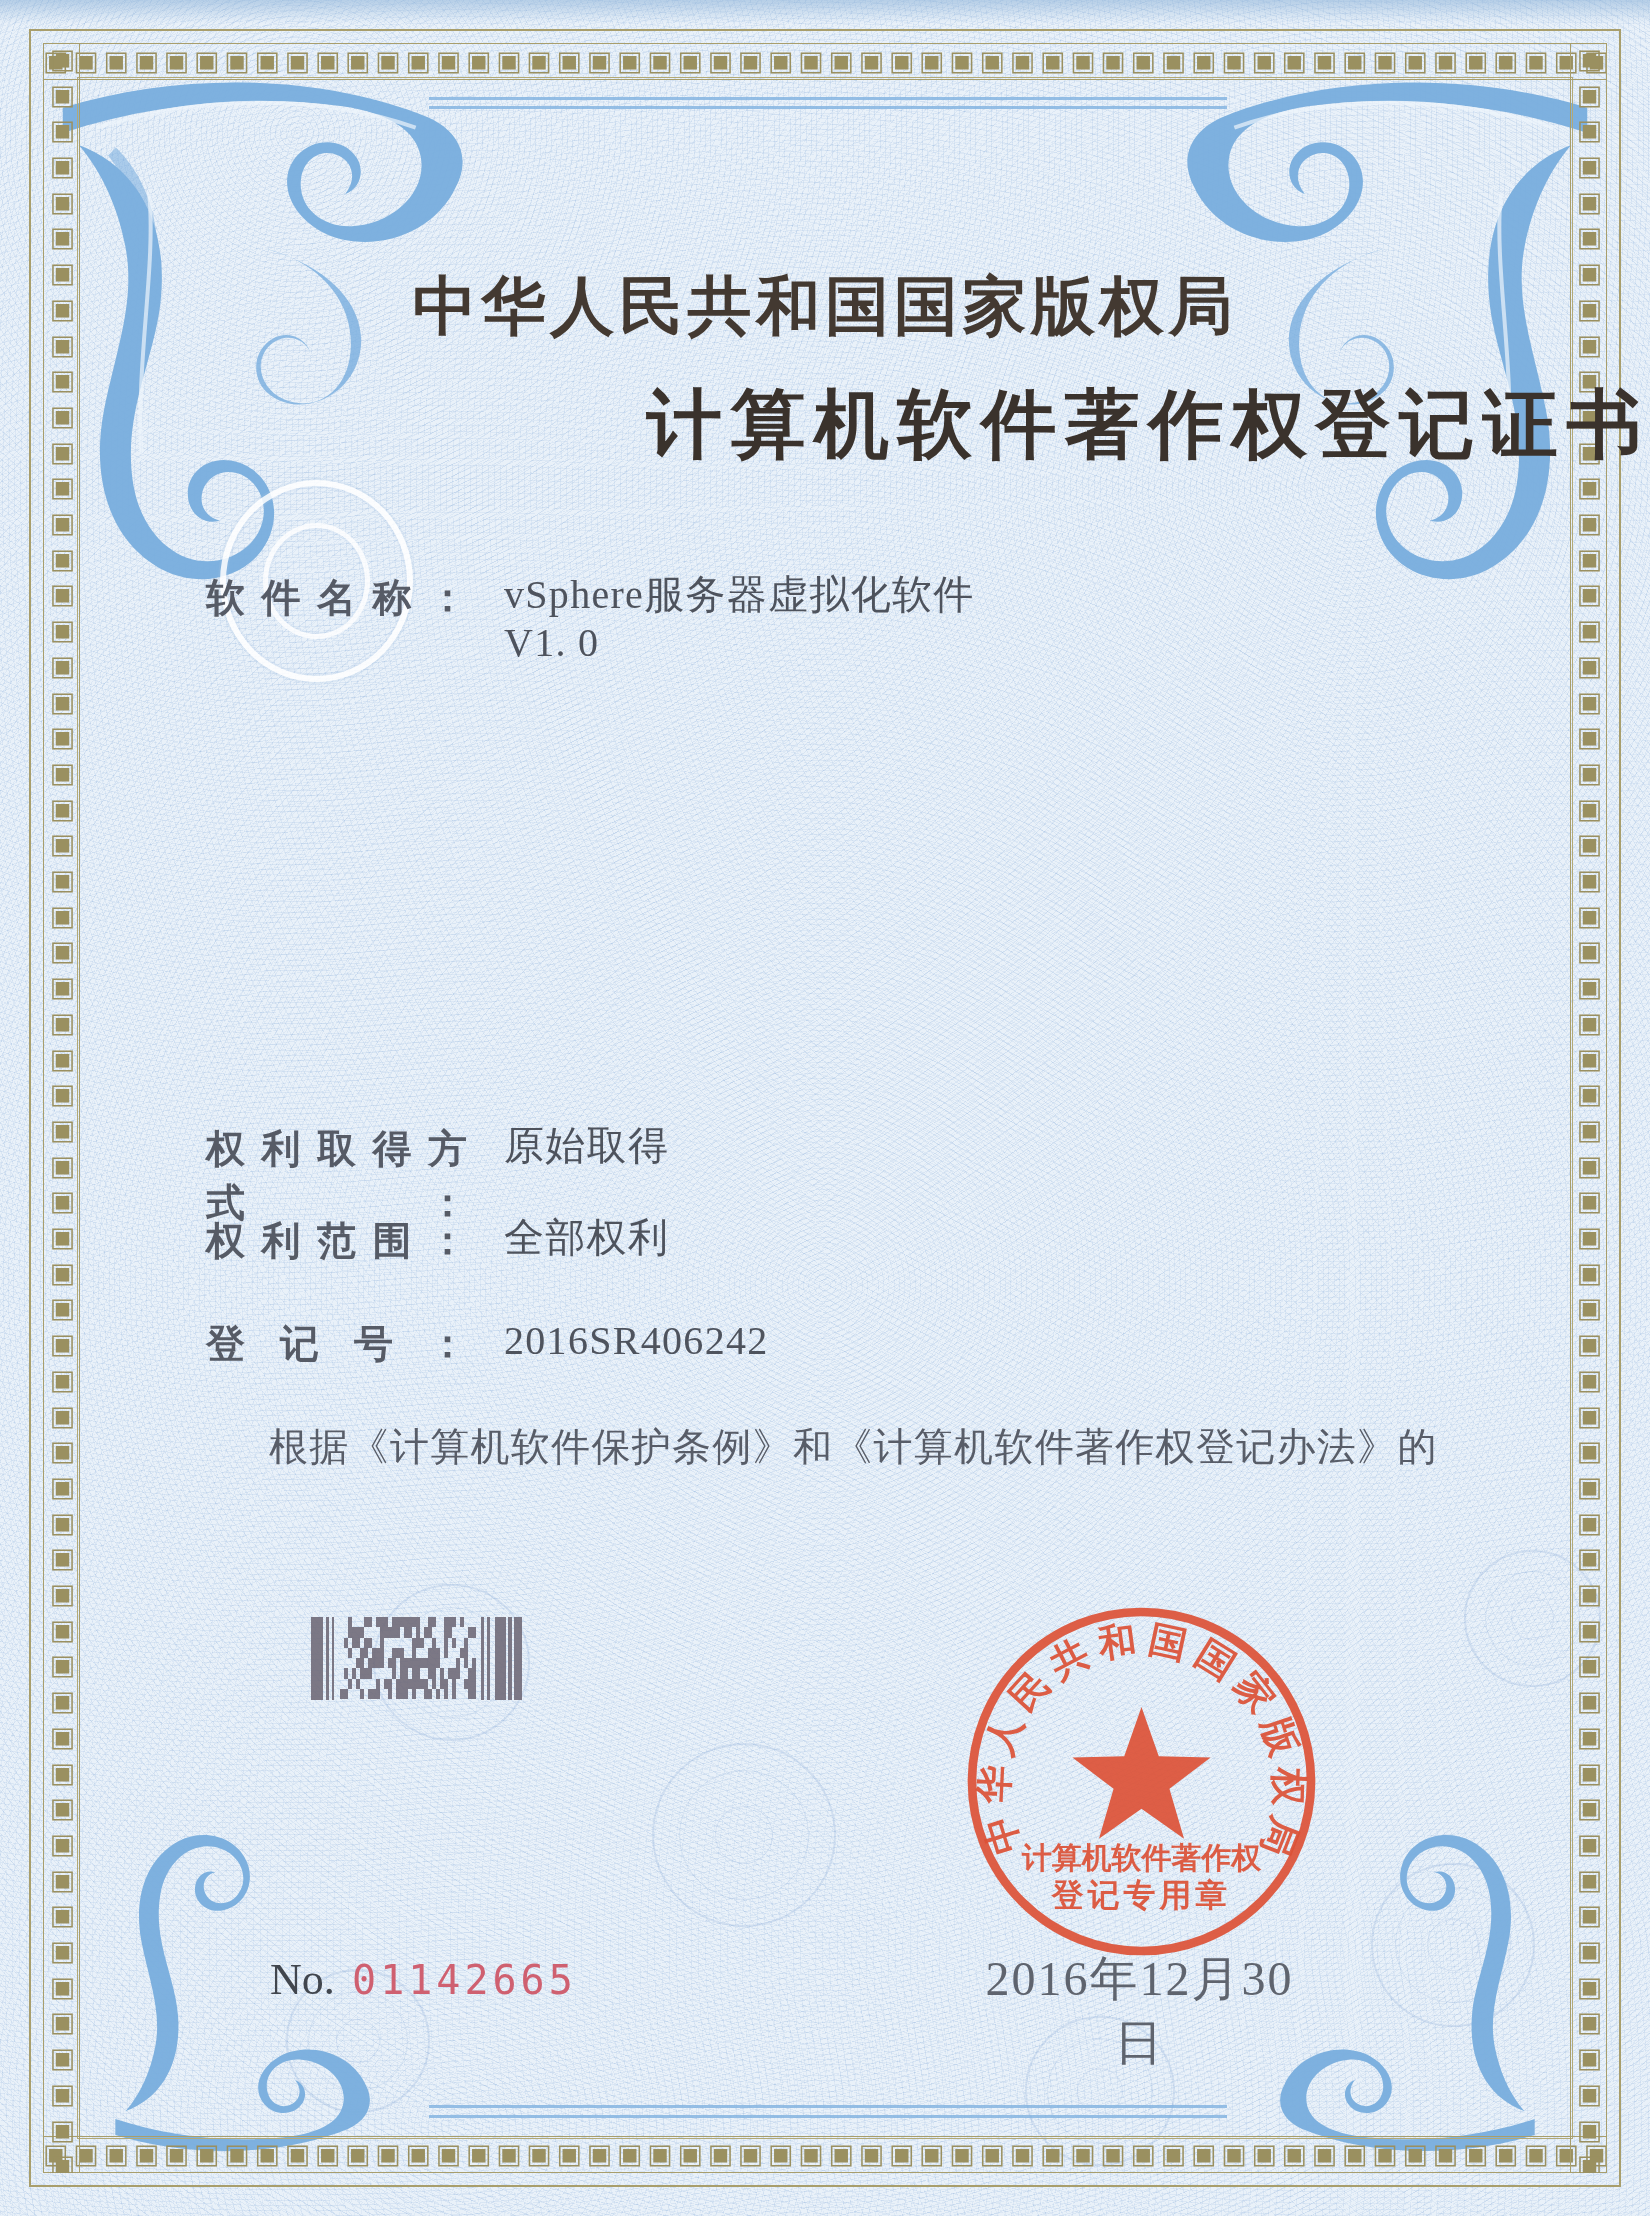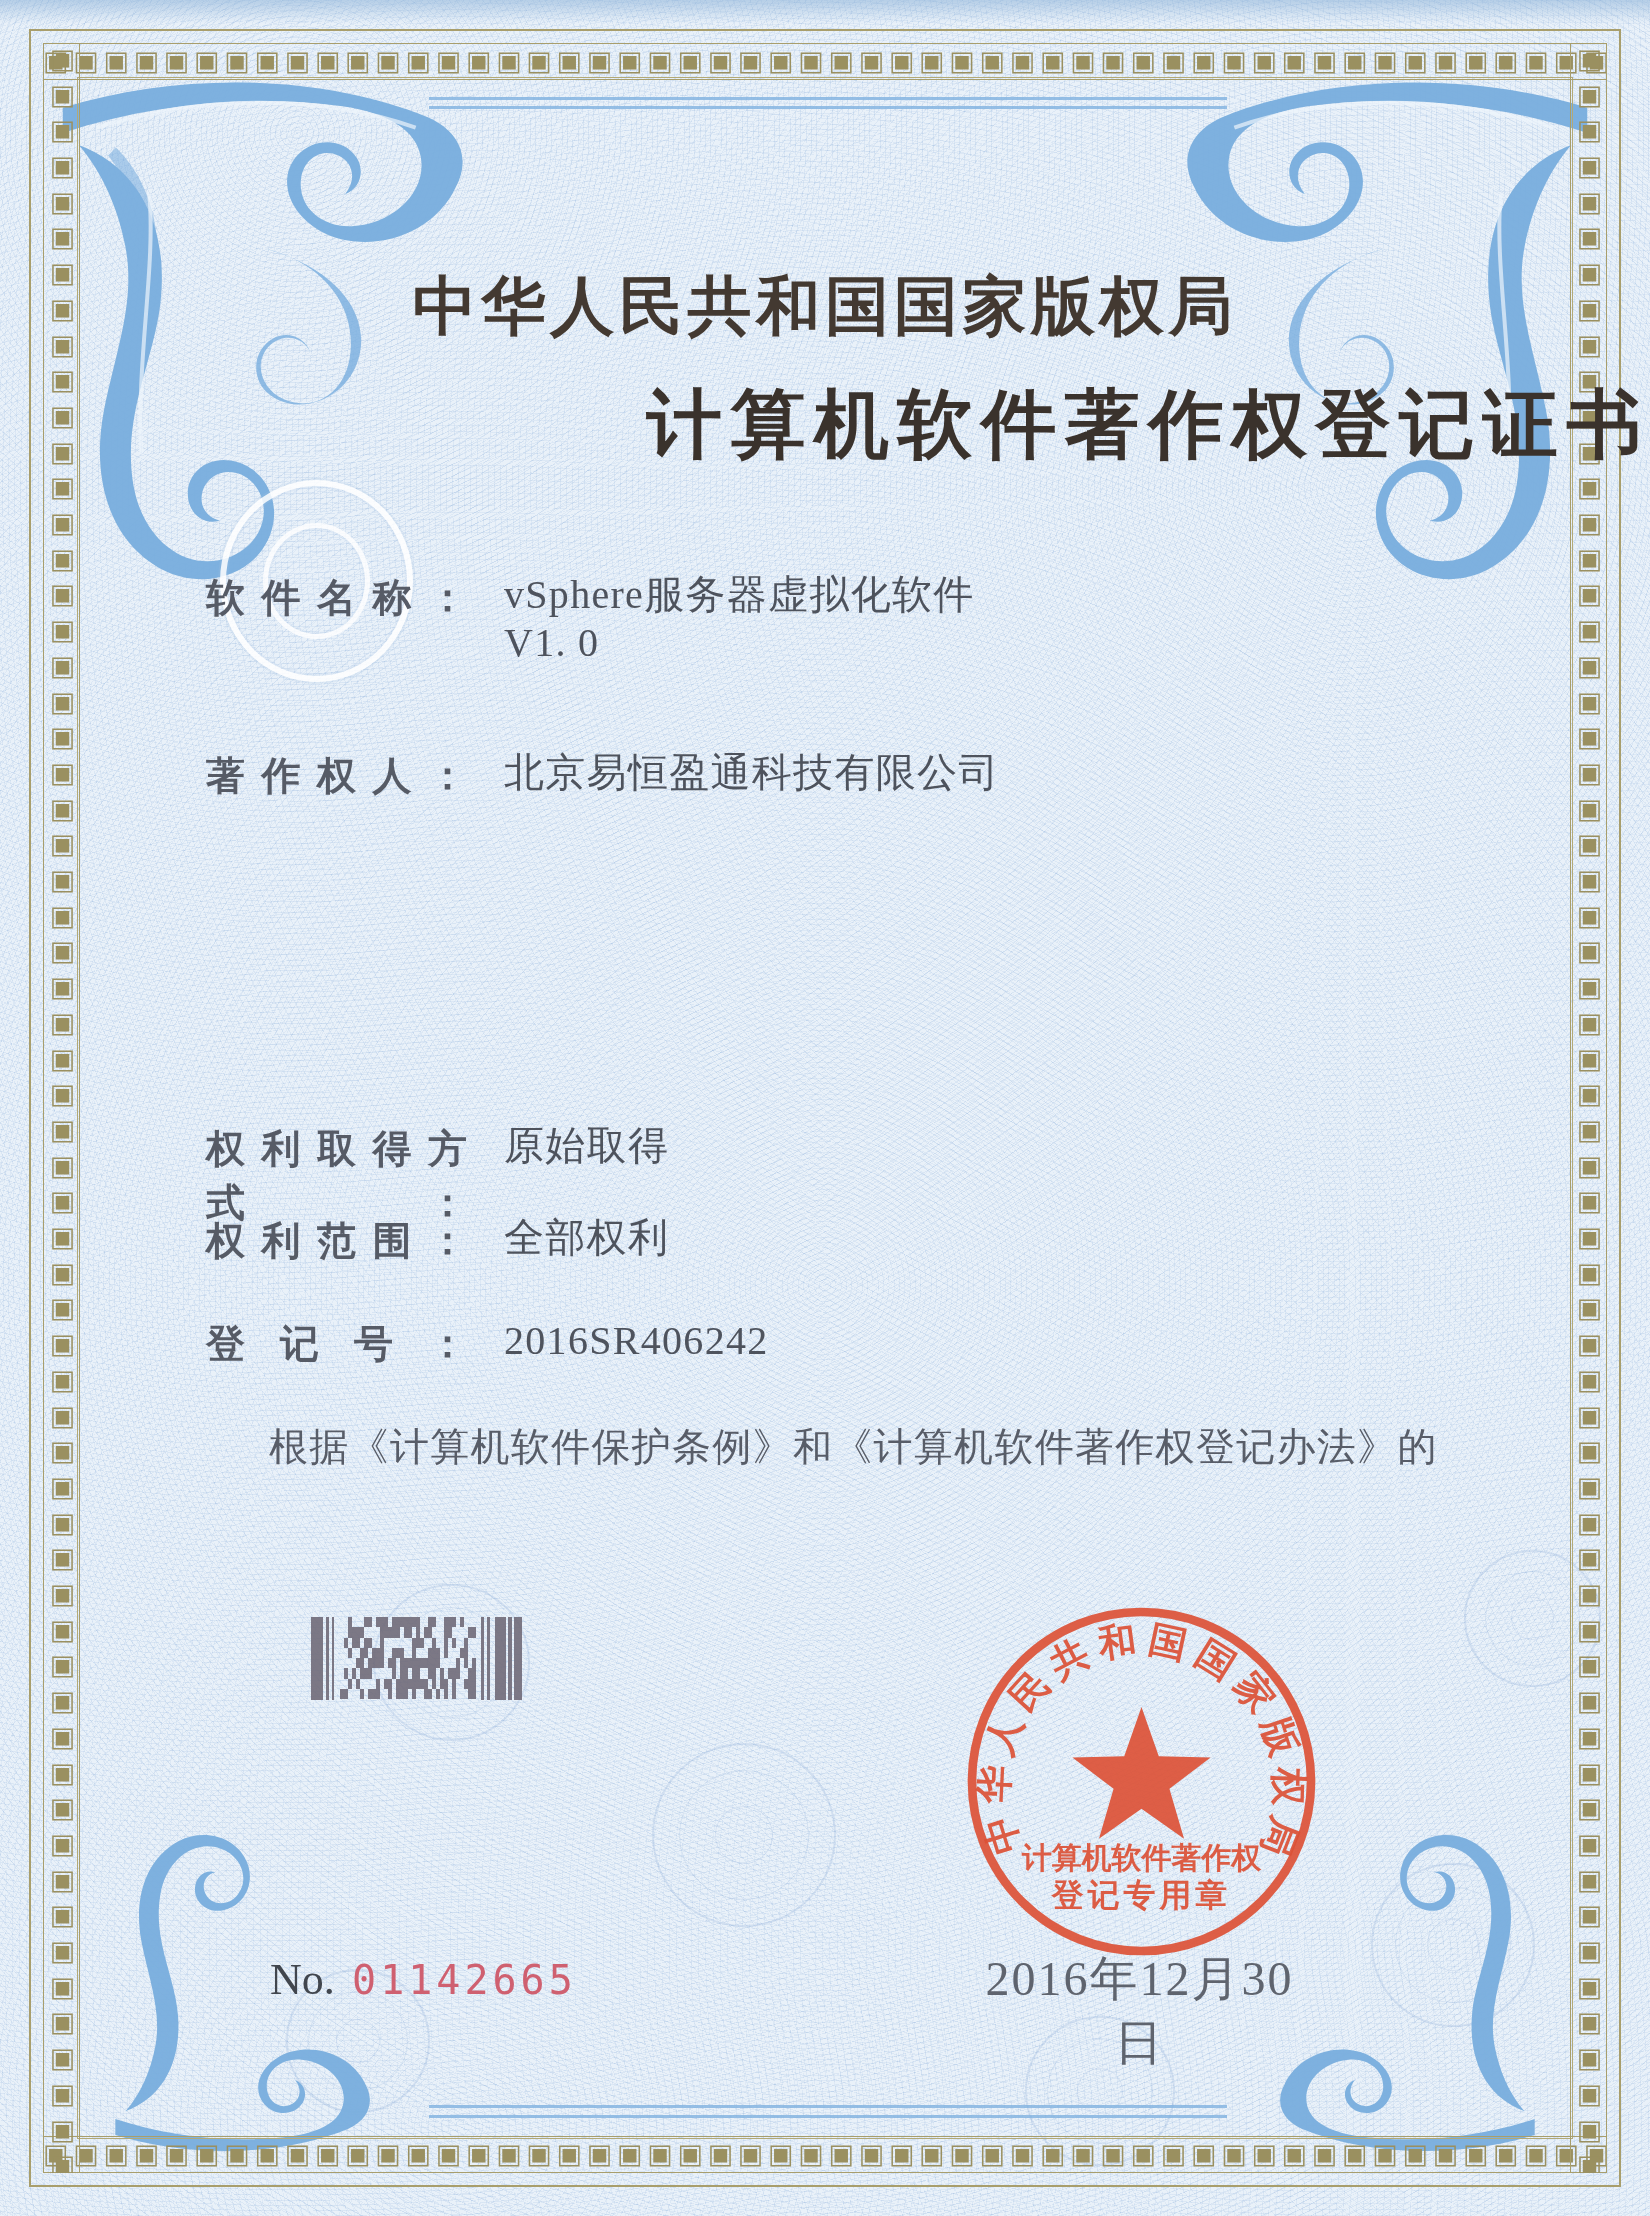--- a/index.html
+++ b/index.html
@@ -142,24 +142,20 @@
   <div class="t2">计算机软件著作权登记证书</div>
 
 
   <div class="frow" style="top:571px">
     <span class="flabel">软件名称：</span>
     <span class="fvalue">
       <span>vSphere服务器虚拟化软件</span><br>
       <span>V1. 0</span>
     </span>
   </div>
-  <div class="frow" style="top:749px">
-    <span class="flabel">著作权人：</span>
-    <span class="fvalue">北京易恒盈通科技有限公司</span>
-  </div>
   <div class="frow" style="top:1122px">
     <span class="flabel">权利取得方式：</span>
     <span class="fvalue">原始取得</span>
   </div>
   <div class="frow" style="top:1214px">
     <span class="flabel">权利范围：</span>
     <span class="fvalue">全部权利</span>
   </div>
   <div class="frow" style="top:1317px">
     <span class="flabel">登记号：</span>

